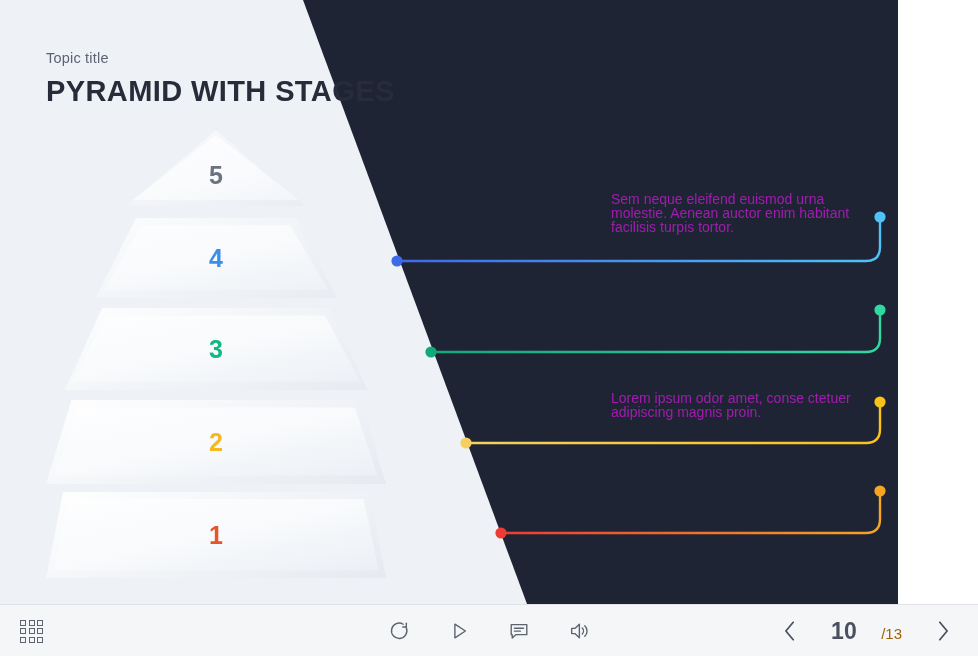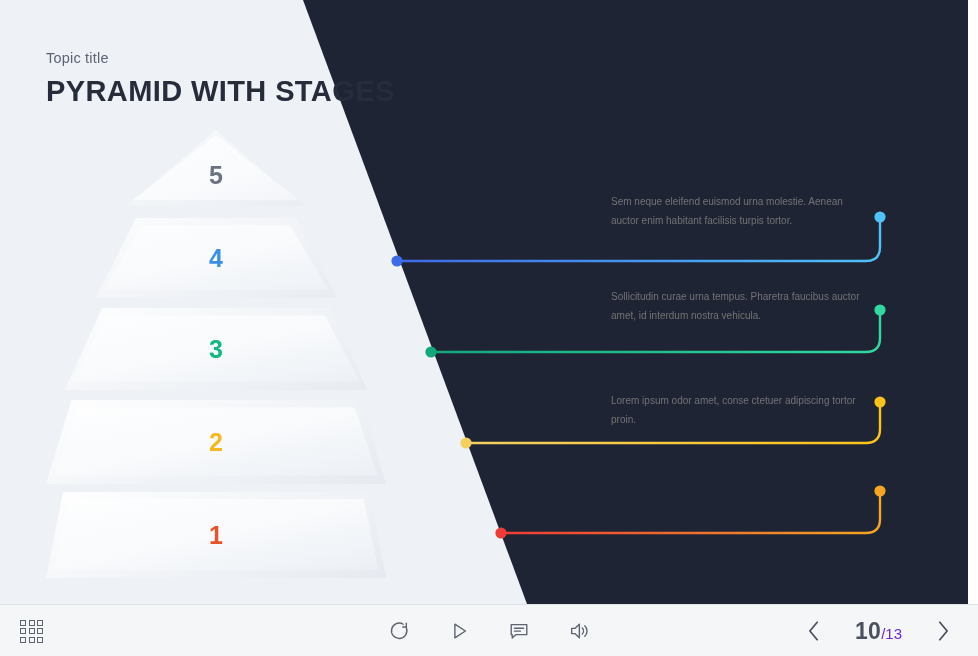--- a/index.html
+++ b/index.html
@@ -16,21 +16,21 @@
     position: relative;
     width: 978px;
     height: 656px;
     background: #ffffff;
   }
 
   
   .stage {
     position: absolute;
     left: 0; top: 0;
-    width: 968px;
+    width: 898px;
     height: 604px;
     background: #eef1f5;
     overflow: hidden;
   }
 
   
   .dark-panel {
     position: absolute;
     left: 0; top: 0;
     width: 978px;
@@ -96,43 +96,43 @@
   
   .connector-layer {
     position: absolute;
     left: 0; top: 0;
     width: 978px; height: 604px;
     pointer-events: none;
   }
 
   .textblock {
     position: absolute;
-    font-size: 10px;
-    line-height: 19px;
-    color: #737373;
+    font-size: 14px;
+    line-height: 14px;
+    color: #a21caf;
     width: 260px;
   }
 
   
   .toolbar {
     position: absolute;
     left: 0; top: 604px;
     width: 978px; height: 52px;
     background: #f4f6f8;
     border-top: 1px solid #dfe3e8;
   }
   .tb-left  { position: absolute; left: 14px;  top: 0; height: 52px; display: flex; align-items: center; }
   .tb-center{ position: absolute; left: 0; right: 0; top: 0; height: 52px; display: flex; align-items: center; justify-content: center; gap: 38px; }
   .tb-right { position: absolute; right: 18px; top: 0; height: 52px; display: flex; align-items: center; gap: 16px; text-align: center; }
 
   .tb-btn { display: flex; align-items: center; justify-content: center; cursor: pointer; }
 
   .pagenum { display: flex; align-items: baseline; color: #4a5060; }
   .pagenum .cur   { font-size: 23px; font-weight: bold; letter-spacing: .3px; }
-  .pagenum .total { font-size: 15px; font-weight: normal; color: #6d28d9; }
+  .pagenum .total { font-size: 15px; font-weight: normal; color: #a16207; margin-left: 24px; }
 
   .grid-icon { display: grid; grid-template-columns: repeat(3, 6px); grid-template-rows: repeat(3, 6px); gap: 2.5px; }
   .grid-icon i { display: block; width: 6px; height: 6px; border: 1.4px solid #5d6470; }
 </style>
 </head>
 <body>
 
 <div id="slide">
 
   <div class="stage">
@@ -212,22 +212,21 @@
       <path d="M466,443 L866,443 Q880,443 880,429 L880,403" fill="none" stroke="url(#g3)" stroke-width="2.4" stroke-linecap="round"></path>
       <circle cx="466" cy="443" r="5.6" fill="#f5d060"></circle>
       <circle cx="880" cy="402" r="5.6" fill="#fbc318"></circle>
 
       <path d="M501,533 L866,533 Q880,533 880,519 L880,492" fill="none" stroke="url(#g4)" stroke-width="2.4" stroke-linecap="round"></path>
       <circle cx="501" cy="533" r="5.6" fill="#ef3b36"></circle>
       <circle cx="880" cy="491" r="5.6" fill="#f5a623"></circle>
     </svg>
 
     <div class="textblock" style="left:611px; top:192px;">Sem neque eleifend euismod urna molestie. Aenean auctor enim habitant facilisis turpis tortor.</div>
-    <div class="textblock" style="left:611px; top:287px;">Sollicitudin curae urna tempus. Pharetra faucibus auctor amet, id interdum nostra vehicula.</div>
-    <div class="textblock" style="left:611px; top:391px;">Lorem ipsum odor amet, conse ctetuer adipiscing tortor proin.</div>
+    <div class="textblock" style="left:611px; top:391px;">Lorem ipsum odor amet, conse ctetuer adipiscing magnis proin.</div>
 
   </div>
 
   <div class="toolbar">
 
     <div class="tb-left">
       <div class="tb-btn" style="padding:6px;">
         <span class="grid-icon">
           <i></i>
             <i></i>

